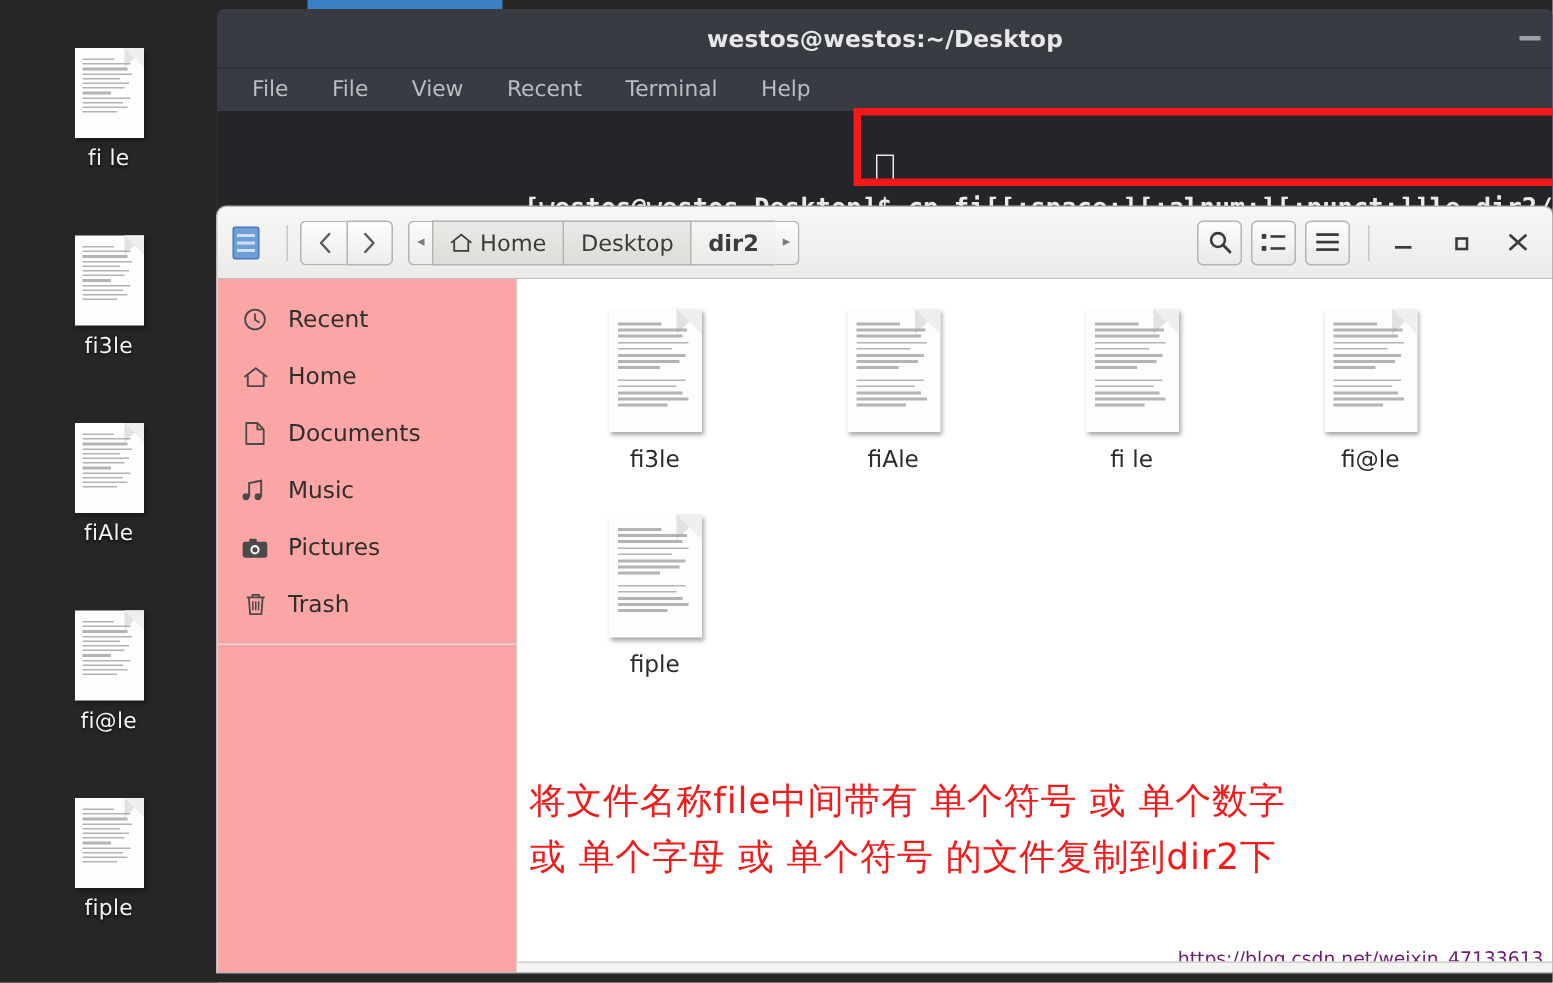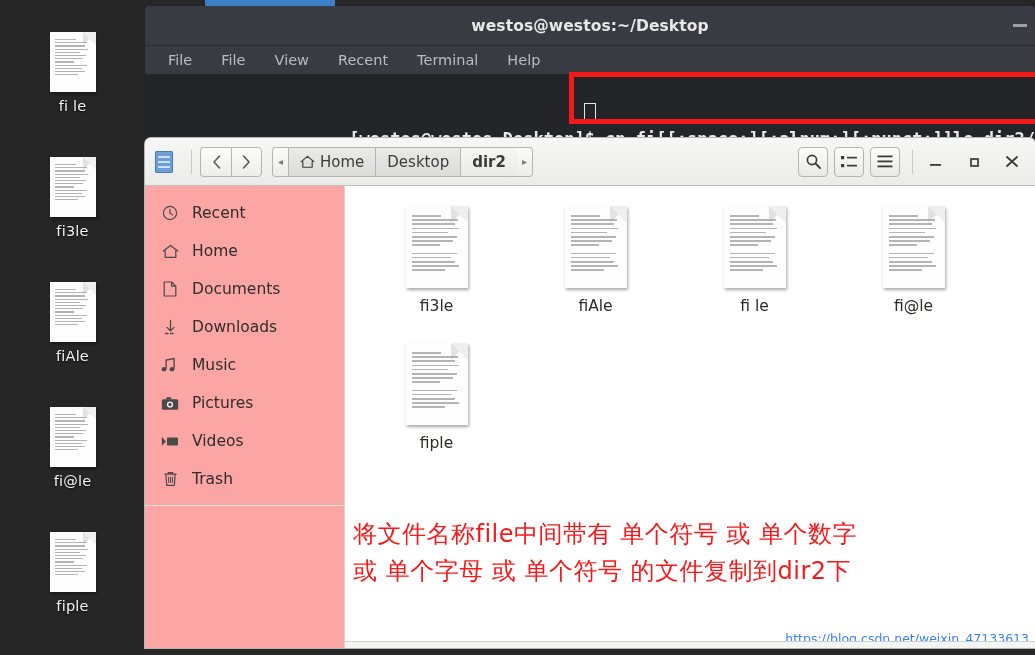--- a/index.html
+++ b/index.html
@@ -271,21 +271,21 @@
     color: #f51919;
     font-family: "DejaVu Sans", "Liberation Sans", sans-serif;
     font-size: 24px;
     line-height: 37px;
     letter-spacing: .5px;
     white-space: pre;
   }
   #watermark {
     position:absolute;
     right: 6px; bottom: 2px;
-    color: #3b82f6;
+    color: #701a75;
     font-size: 12.5px;
   }
   #fm-bottom-edge {
     position:absolute; left:0; right:0; bottom:0;
     height: 7px; background:#f4f4f2; border-top:1px solid #cfcfcc;
   }
 </style>
 </head>
 <body>
 
@@ -542,29 +542,20 @@
       <div class="side-item">
         <span class="sicon">
           <svg width="14" height="16" viewBox="0 0 14 16">
               <path d="M1.2 1 H8.6 L12.8 5.2 V15 H1.2 Z" stroke="#4a4a48" stroke-width="1.2" fill="none" stroke-linejoin="round"></path>
               <path d="M8.6 1 V5.2 H12.8" stroke="#4a4a48" stroke-width="1.2" fill="none"></path>
             </svg>
         </span>
         <span>Documents</span>
       </div>
 
-      <div class="side-item">
-        <span class="sicon">
-          <svg width="15" height="16" viewBox="0 0 15 16">
-              <path d="M7.5 1.5 V11.5 M4 8.4 L7.5 11.8 L11 8.4" stroke="#4a4a48" stroke-width="1.3" fill="none" stroke-linecap="round" stroke-linejoin="round"></path>
-              <path d="M2.5 14.5 H12.5" stroke="#4a4a48" stroke-width="1.3" stroke-linecap="round" stroke-dasharray="2.5 2.5"></path>
-            </svg>
-        </span>
-        <span>Downloads</span>
-      </div>
 
       <div class="side-item">
         <span class="sicon">
           <svg width="18" height="16" viewBox="0 0 18 16">
               <circle cx="3" cy="12.2" r="2.3" fill="#4a4a48"></circle>
               <circle cx="11" cy="12.2" r="2.3" fill="#4a4a48"></circle>
               <path d="M5.1 12.2 V3 L13.1 1.5 V12.2" stroke="#4a4a48" stroke-width="1.3" fill="none"></path>
             </svg>
         </span>
         <span>Music</span>
@@ -575,29 +566,20 @@
           <svg width="18" height="15" viewBox="0 0 18 15">
               <rect x="0.8" y="3.2" width="16.4" height="10.6" rx="1.6" fill="#4a4a48"></rect>
               <rect x="5.2" y="1.2" width="5" height="2.4" rx="0.8" fill="#4a4a48"></rect>
               <circle cx="9" cy="8.5" r="3.1" fill="#f4f4f2"></circle>
               <circle cx="9" cy="8.5" r="1.7" fill="#4a4a48"></circle>
             </svg>
         </span>
         <span>Pictures</span>
       </div>
 
-      <div class="side-item">
-        <span class="sicon">
-          <svg width="18" height="13" viewBox="0 0 18 13">
-              <path d="M0.8 2 L5 6.4 L0.8 10.8 Z" fill="#4a4a48"></path>
-              <rect x="6" y="2.6" width="11" height="7.8" rx="1" fill="#4a4a48"></rect>
-            </svg>
-        </span>
-        <span>Videos</span>
-      </div>
 
       <div class="side-item">
         <span class="sicon">
           <svg width="15" height="16" viewBox="0 0 15 16">
               <path d="M1.5 3.2 H13.5 M5.3 3.2 V1.6 H9.7 V3.2 M2.9 3.2 L3.7 14.4 H11.3 L12.1 3.2" stroke="#4a4a48" stroke-width="1.2" fill="none" stroke-linejoin="round"></path>
               <path d="M5.6 5.8 V11.8 M7.5 5.8 V11.8 M9.4 5.8 V11.8" stroke="#4a4a48" stroke-width="1"></path>
             </svg>
         </span>
         <span>Trash</span>
       </div>

